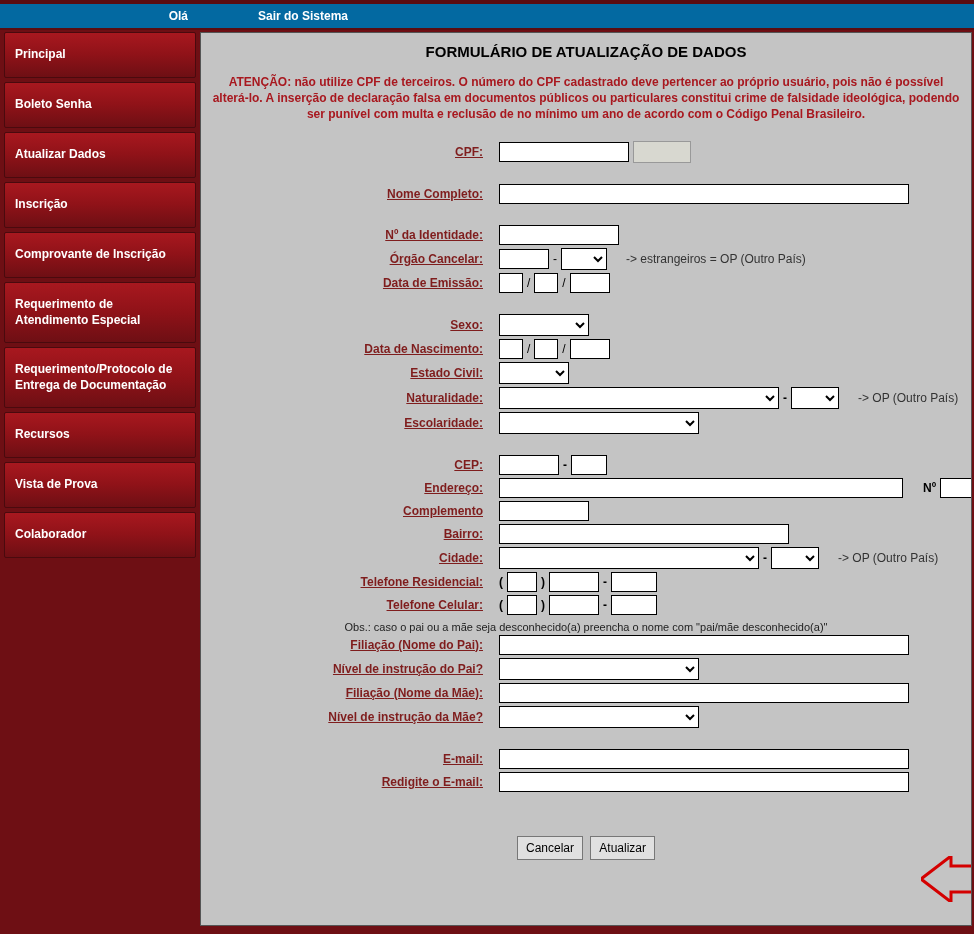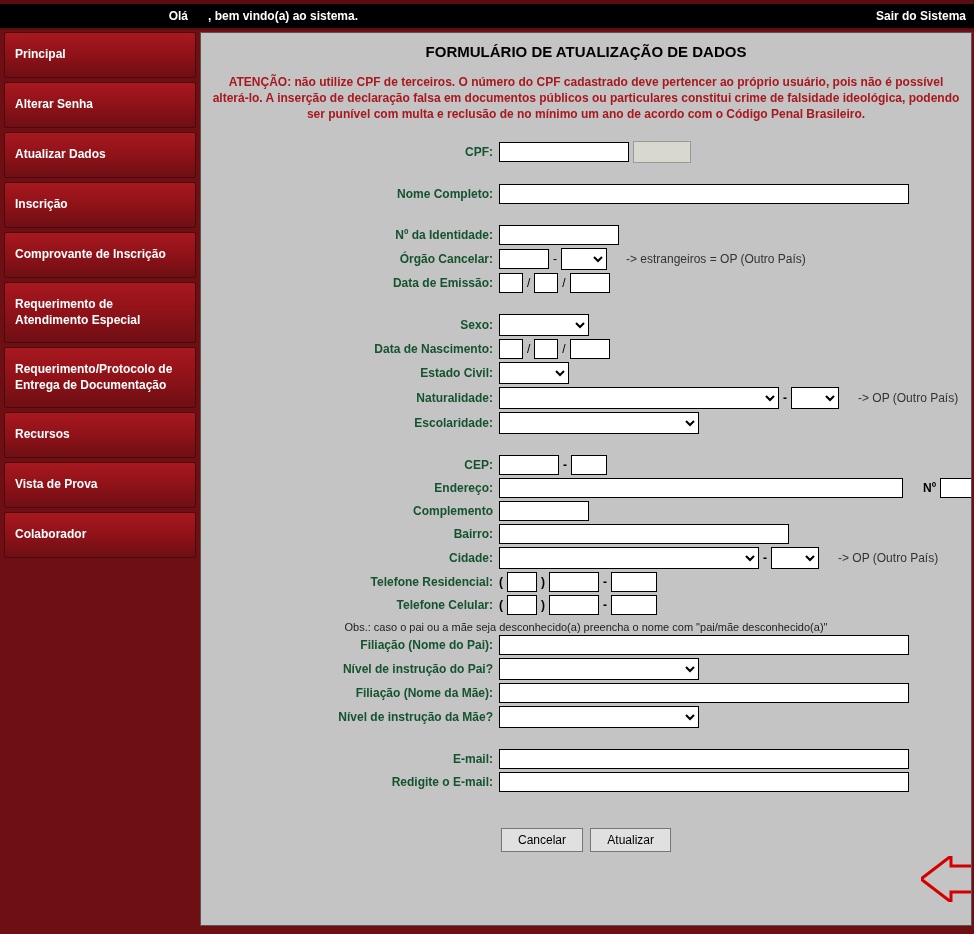--- a/index.html
+++ b/index.html
@@ -6,21 +6,21 @@
 body {
   font-family: Verdana, Arial, sans-serif;
   font-size: 12px;
   background: #6e0f14;
   width: 974px;
   height: 934px;
   overflow: hidden;
 }
 .topbar {
   height: 30px;
-  background: #000000;
+  background: #0369a1;
   color: #fff;
   font-weight: bold;
   padding: 0 8px;
   display: flex;
   align-items: center;
   border-top: 4px solid #5a0c10;
   border-bottom: 2px solid #5a0c10;
 }
 .topbar .left { flex: 0 0 200px; text-align: right; padding-right: 20px; }
 .topbar .center { flex: 1; text-align: left; }
@@ -75,22 +75,23 @@
 .row {
   display: flex;
   align-items: center;
   margin-bottom: 3px;
 }
 .lbl {
   flex: 0 0 290px;
   text-align: right;
   font-weight: bold;
   font-size: 12px;
-  color: #14532d;
-  padding-right: 6px;
+  color: #7f1d1d;
+  padding-right: 16px;
+  text-decoration: underline;
 }
 .fld { flex: 1; display: flex; align-items: center; gap: 4px; }
 input[type="text"], select {
   border: 1px solid #000;
   background: #fff;
   height: 20px;
   font-size: 12px;
   padding: 1px 2px;
 }
 select { height: 22px; }
@@ -102,52 +103,51 @@
   color: #222;
   margin: 6px 0 2px 0;
 }
 .buttons {
   text-align: center;
   margin-top: 36px;
 }
 .btn {
   background: #e0e0e0;
   border: 1px solid #777;
-  padding: 4px 16px;
+  padding: 4px 8px;
   font-size: 12px;
   cursor: pointer;
-  margin: 0 2px;
+  margin: 8px 2px;
 }
 .arrow {
   position: absolute;
   bottom: 20px;
   left: 720px;
 }
 .cpf-tail {
   display:inline-block;
   width: 58px;
   height: 22px;
   background: #d8d8d0;
   border: 1px solid #999;
   vertical-align: middle;
 }
 </style>
 </head>
 <body>
 
 <div class="topbar">
   <div class="left">Olá</div>
-  <div class="center">, bem vindo(a) ao sistema.</div>
   <div class="right">Sair do Sistema</div>
 </div>
 
 <div class="container">
   <div class="sidebar">
     <div class="menu-item">Principal</div>
-    <div class="menu-item">Alterar Senha</div>
+    <div class="menu-item">Boleto Senha</div>
     <div class="menu-item">Atualizar Dados</div>
     <div class="menu-item">Inscrição</div>
     <div class="menu-item">Comprovante de Inscrição</div>
     <div class="menu-item">Requerimento de Atendimento Especial</div>
     <div class="menu-item">Requerimento/Protocolo de Entrega de Documentação</div>
     <div class="menu-item">Recursos</div>
     <div class="menu-item">Vista de Prova</div>
     <div class="menu-item">Colaborador</div>
   </div>
 

